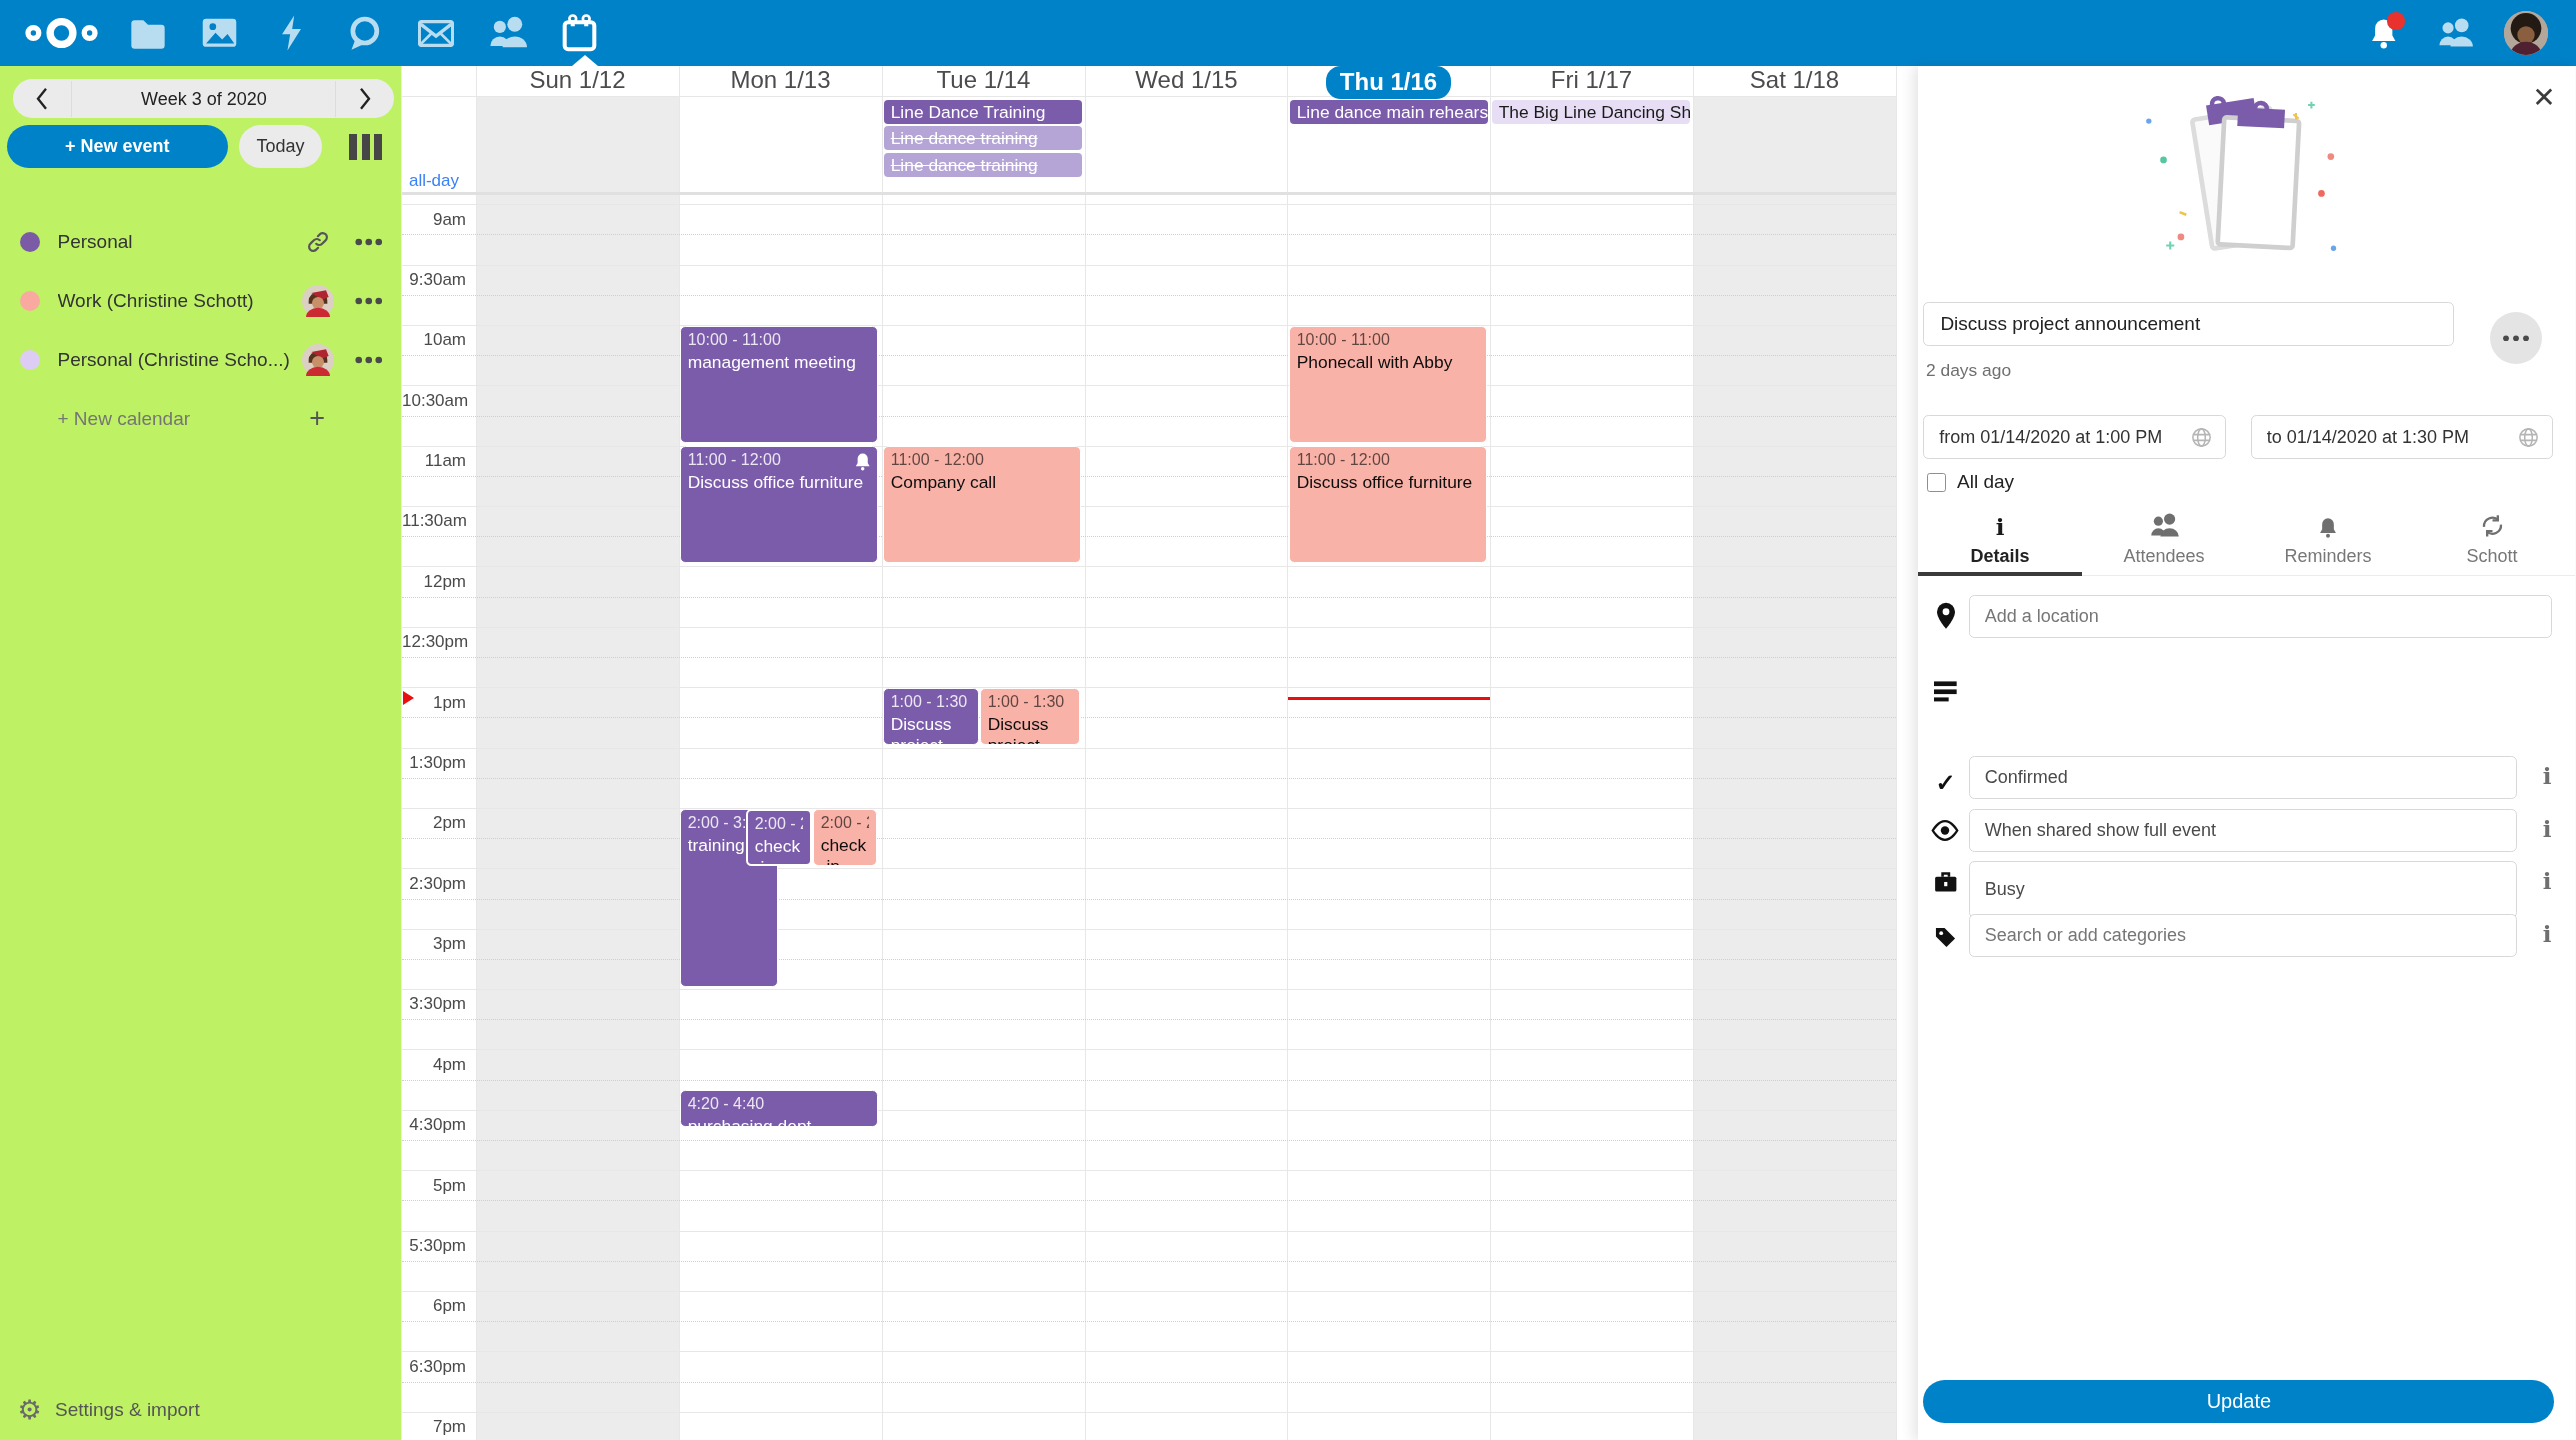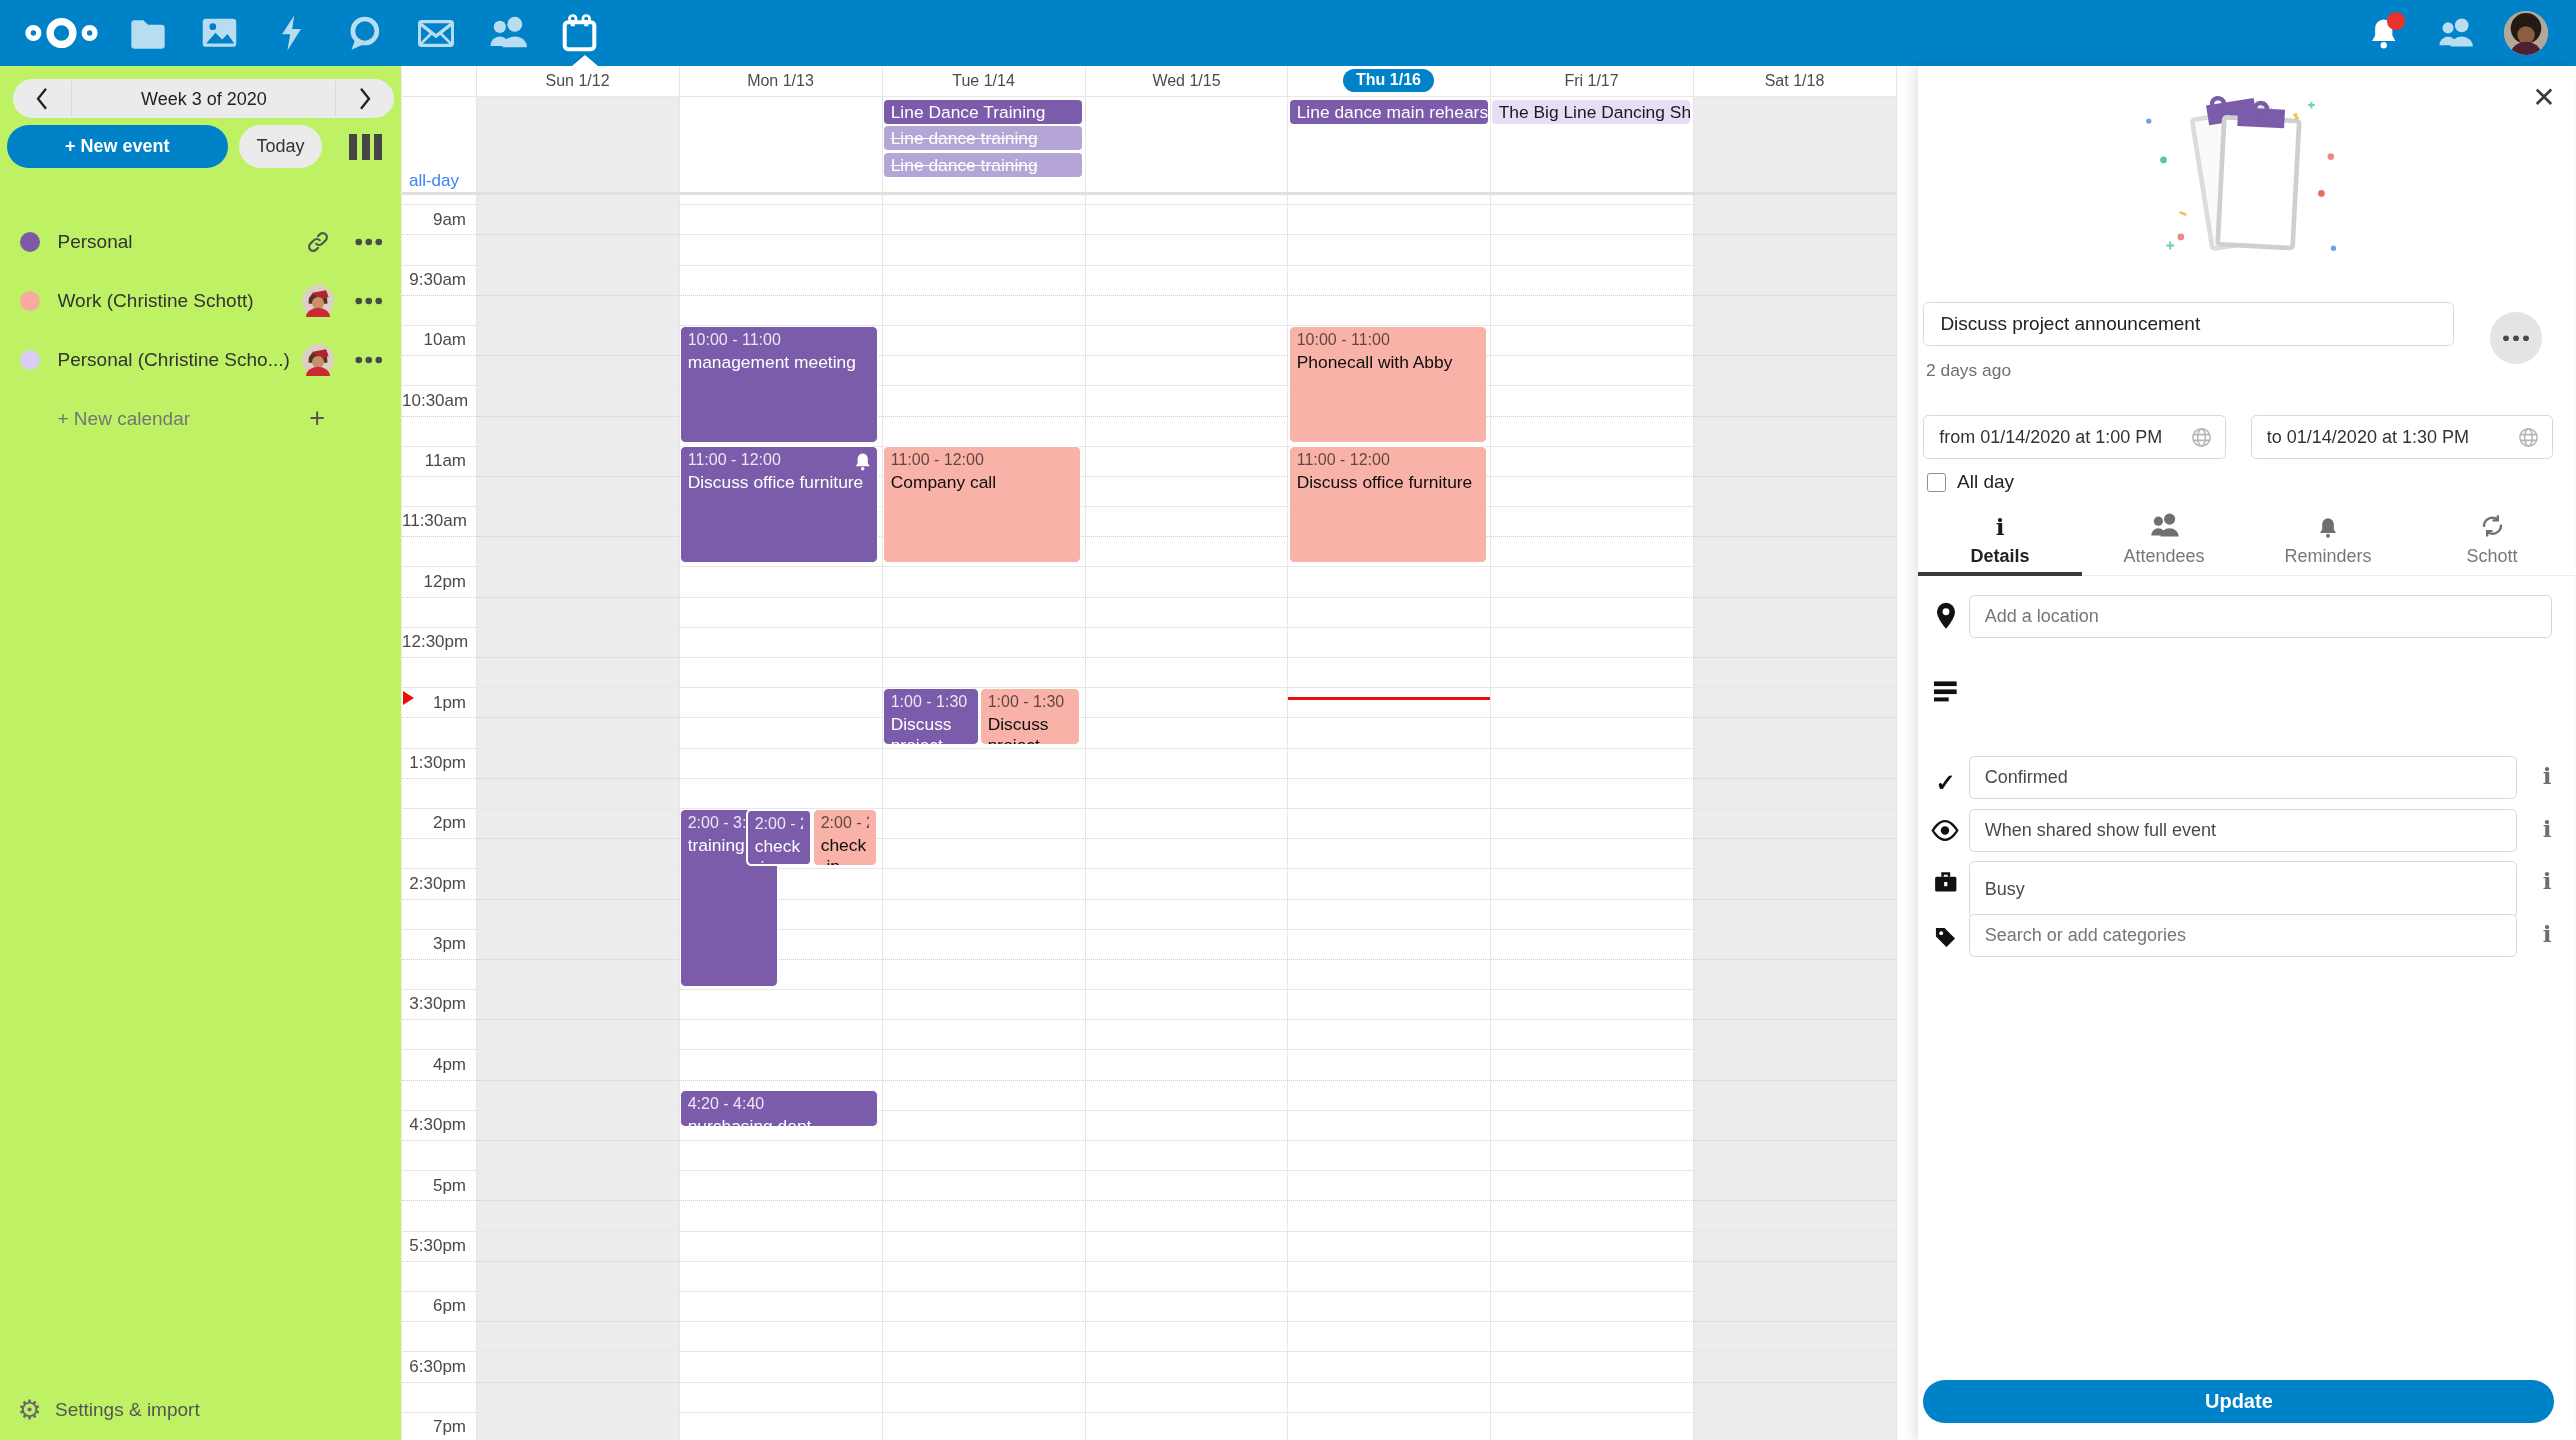--- a/index.html
+++ b/index.html
@@ -57,22 +57,22 @@
   .settings span.lbl { font-size:19px; color:#555; }
 
   
   .cal-grid { position:relative; width:1516px; background:#fff; overflow:hidden; }
   .shade { position:absolute; background:#ececec; z-index:0; }
   .vline { position:absolute; width:0.7px; background:#e7e7e7; z-index:1; }
   .hline { position:absolute; left:0; height:0.7px; background:#e7e7e7; z-index:1; }
   .hline.dot { height:0; background:none; border-top:1.3px dotted #cfcfcf; }
   .hline.sep { height:2.7px; background:#e0e0e0; }
   .tlabel { position:absolute; width:64px; text-align:right; font-size:17px; color:#4a4a4a; z-index:2;}
-  .dh { position:absolute; top:0; height:29.5px; display:flex; align-items:center; justify-content:center;
-        font-size:16px; color:#4c4c4c; z-index:2; cursor:pointer;}
+  .dh { position:absolute; top:0; height:29.5px; display:flex; align-items:flex-start; justify-content:center;
+        font-size:24px; color:#4c4c4c; z-index:2; cursor:pointer;}
   .dh .pill { background:var(--brand,#0082c9); color:#fff; font-weight:bold; border-radius:14.8px;
               padding:2px 13.4px 3.4px; }
   .adev { position:absolute; height:24px; border-radius:4px; font-size:17.4px; line-height:24px;
           padding:0 6.7px; white-space:nowrap; overflow:hidden; z-index:2; cursor:pointer; }
   .adev.purple-solid { background:var(--purple,#7b5caa); color:#fff; }
   .adev.purple-light-strike { background:var(--purple_light,#b5a5d6); color:#fff; text-decoration:line-through; }
   .adev.lavender { background:var(--lavender,#e7def6); color:#1a1a1a; }
   .ev { position:absolute; border-radius:5.4px; padding:4px 6.7px; overflow:hidden; z-index:2;
         border:0.7px solid #fff; cursor:pointer;}
   .ev.purple { background:var(--purple,#7b5caa); }
@@ -119,21 +119,21 @@
          padding:0 14.8px; font-size:18px; }
   .loc-input, .cat-input { position:absolute; border:1.3px solid #d8d8d8; border-radius:5.4px;
          font-size:18px; color:#333; padding:0 14.8px; font-family:inherit; }
   .loc-input::placeholder, .cat-input::placeholder { color:#767676; opacity:1; }
   .desc-area { position:absolute; left:51px; top:589px; width:583px; height:101px; border:1.3px solid #d8d8d8;
                border-radius:5.4px; font-size:17.4px; line-height:25.5px; color:#333; padding:9.4px 14.8px;
                resize:none; font-family:inherit; }
   .sel-val { color:#4a4a4a; }
   .info-i { position:absolute; left:619px; width:20px; text-align:center; cursor:pointer; background:none; border:none;}
   .update-btn { position:absolute; left:5.4px; top:1314px; width:631px; height:43px; border:none;
-                border-radius:21.5px; background:var(--brand,#0082c9); color:#fff; font-weight:bold;
+                border-radius:21.5px; background:var(--brand,#0082c9); color:#fff; font-weight:normal;
                 font-size:20px; cursor:pointer; font-family:inherit;}
   .chk-glyph { font-size:24px; color:#111; font-weight:bold; }
 </style>
 </head>
 <body>
 
 <header class="topbar">
   <nav class="apps">
     <button class="app logo">
       <svg width="75" height="42" viewBox="0 0 112 62">

